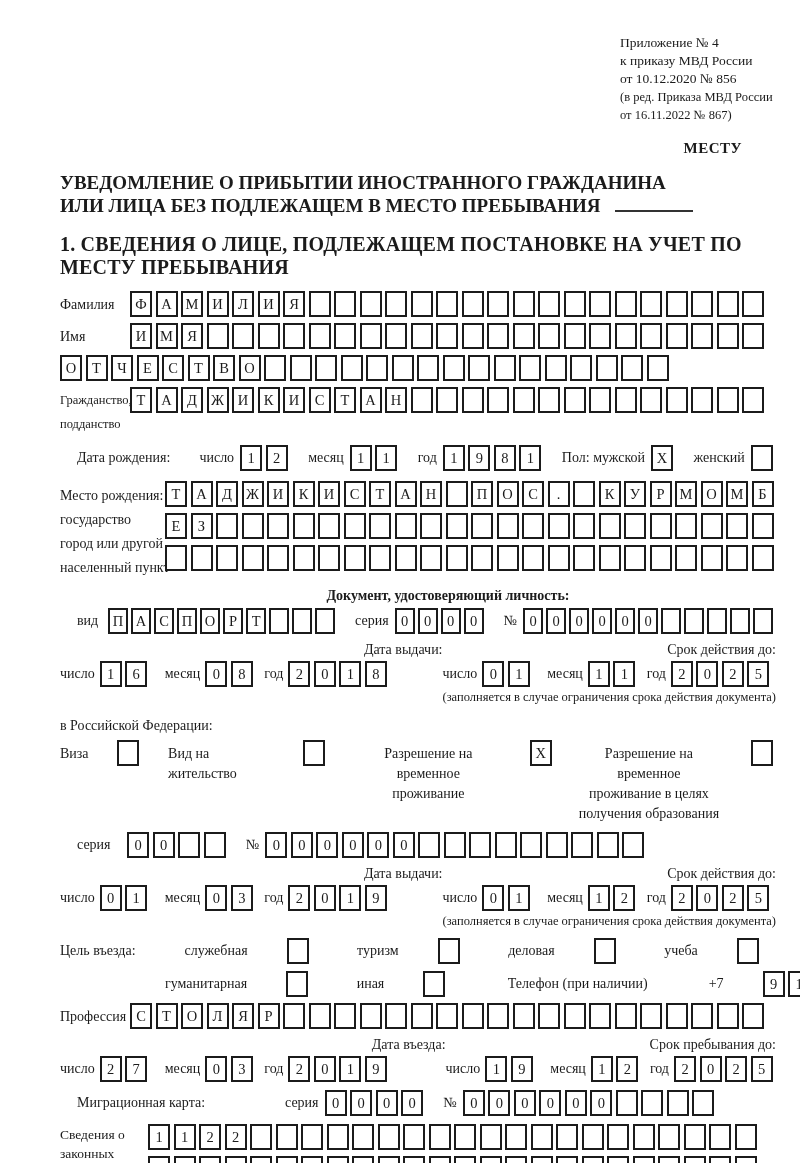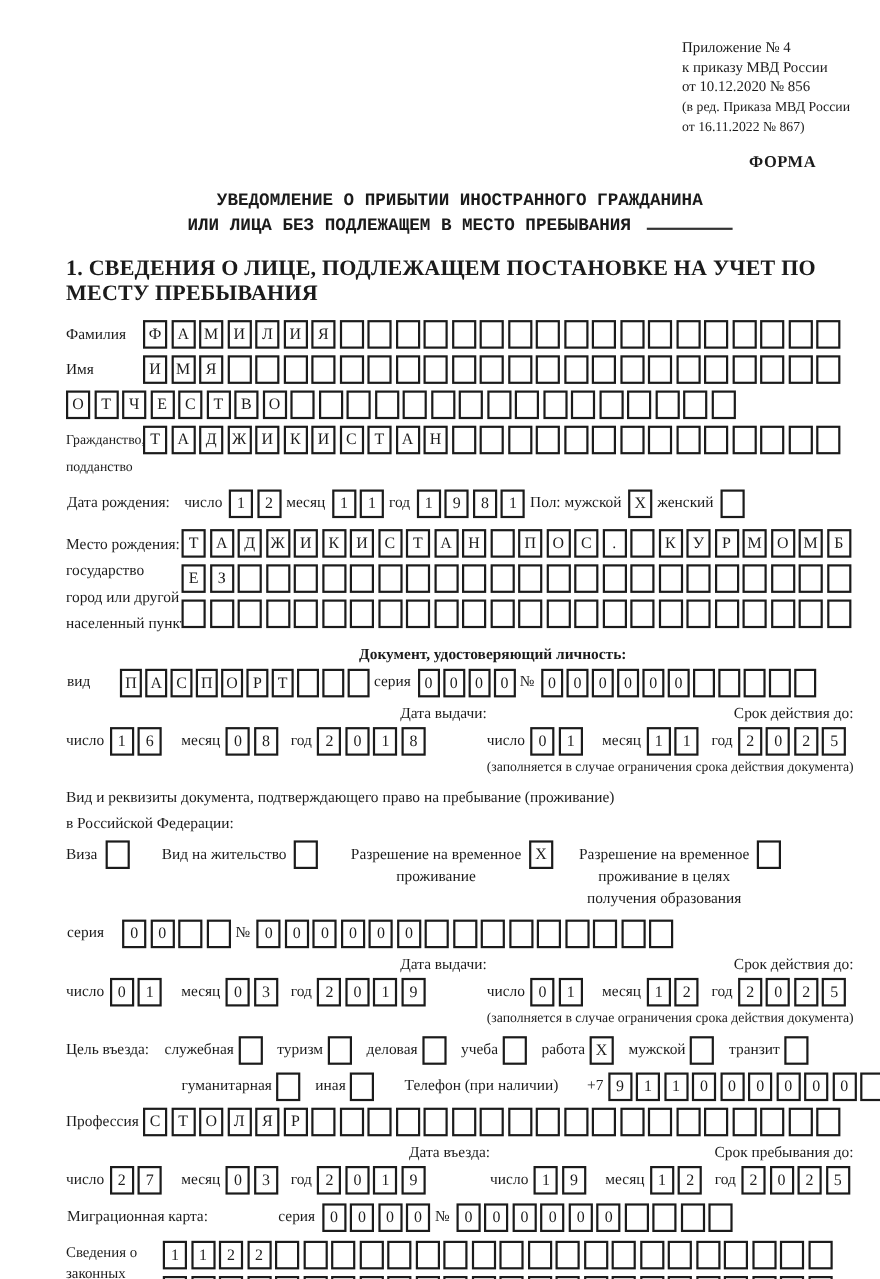--- a/index.html
+++ b/index.html
@@ -12,81 +12,81 @@
     overflow: hidden;
   }
   .page { padding: 34px 24px 10px 60px; }
 
   
   .ref { margin-left: 560px; line-height: 18px; font-size: 13.5px; }
   .ref .small { font-size: 12.5px; }
   .forma { text-align: right; font-weight: bold; font-size: 15px; margin: 16px 34px 0 0; letter-spacing: .5px; }
 
   
-  .title { text-align: center; font-weight: bold; font-size: 16px; line-height: 23px; margin-top: 14px; font-family: Liberation Mono, monospace; }
+  .title { text-align: left; font-weight: bold; font-size: 19px; line-height: 23px; margin-top: 14px; }
   .uline { display: inline-block; width: 78px; border-bottom: 2px solid #333; margin-left: 14px; height: 14px; }
   .sect { font-weight: bold; font-size: 20px; margin-top: 16px; letter-spacing: .2px; }
 
   
   .frow { display: flex; align-items: flex-start; margin-top: 6px; }
   .lb { flex: none; line-height: 17px; padding-top: 5px; white-space: nowrap; overflow: visible; }
   .lb .sub { margin-top: 7px; }
   .cells { display: inline-flex; flex: none; }
   .cell {
     display: inline-flex; align-items: center; justify-content: center;
     width: 22px; height: 26px; flex: none;
     border: 2px solid #1b1b1b; margin-right: 3.5px;
     font-size: 14.5px; background: #fff;
   }
   .tight .cell { width: 20px; margin-right: 3px; }
   .rows > .cells { display: flex; margin-bottom: 6px; }
   .rows > .cells:last-child { margin-bottom: 0; }
 
   .inline { display: flex; align-items: center; }
-  .inline .t { margin: 0 6px 0 1px; white-space: nowrap; }
+  .inline .t { margin: 0 6px 0 17px; white-space: nowrap; }
   .gap8 { margin-left: 8px; } .gap14 { margin-left: 14px; }
 
   .doc-head { text-align: center; font-weight: bold; margin: 8px 40px 0 100px; font-size: 14px; }
 
   
   .dates { display: flex; margin-top: 8px; }
   .dcol { }
   .dcol.left { width: 390px; }
   .dcol.right { flex: 1; }
   .dhead { text-align: right; margin-bottom: 3px; }
   .dline { display: flex; align-items: center; }
   .dline .t { margin-right: 5px; white-space: nowrap; }
   .note { font-size: 12.5px; text-align: right; margin-top: 3px; white-space: nowrap; }
 
   .intro { margin-top: 9px; line-height: 24px; }
 
   .permits { display: flex; align-items: flex-start; margin-top: 2px; }
-  .p-item { display: flex; align-items: flex-start; }
+  .p-item { display: flex; align-items: flex-start; gap: 21px; }
   .p-item .txt { line-height: 20px; padding-top: 4px; }
   .p-item .txt.ctr { text-align: center; }
   .p-item .cells { margin-left: 7px; }
 
-  .purpose { display: flex; align-items: center; margin-top: 9px; flex-wrap: nowrap; }
+  .purpose { display: flex; align-items: center; margin-top: 9px; flex-wrap: nowrap; gap: 35px; }
   .purpose .t { margin: 0 4px 0 10px; white-space: nowrap; }
   .purpose .t:first-child { margin-left: 0; }
 </style>
 </head>
 <body>
 
 <div class="page">
 
   <div class="ref">
     <div>Приложение № 4</div>
     <div>к приказу МВД России</div>
     <div>от 10.12.2020 № 856</div>
     <div class="small">(в ред. Приказа МВД России</div>
     <div class="small">от 16.11.2022 № 867)</div>
   </div>
 
-  <div class="forma">ФОРМА</div>
+  <div class="forma">МЕСТУ</div>
 
   <div class="title">
     <div>УВЕДОМЛЕНИЕ О ПРИБЫТИИ ИНОСТРАННОГО ГРАЖДАНИНА</div>
     <div><span>ИЛИ ЛИЦА БЕЗ ПОДЛЕЖАЩЕМ В МЕСТО ПРЕБЫВАНИЯ</span><span class="uline"></span></div>
   </div>
 
   <div class="sect">1. СВЕДЕНИЯ О ЛИЦЕ, ПОДЛЕЖАЩЕМ ПОСТАНОВКЕ НА УЧЕТ ПО МЕСТУ ПРЕБЫВАНИЯ</div>
 
   <div class="frow" style="margin-top:12px">
     <div class="lb" style="width:70px">Фамилия</div>
@@ -412,21 +412,20 @@
             <span class="cell">0</span>
             <span class="cell">2</span>
             <span class="cell">5</span>
           </span>
       </div>
       <div class="note">(заполняется в случае ограничения срока действия документа)</div>
     </div>
   </div>
 
   <div class="intro">
-    <div>Вид и реквизиты документа, подтверждающего право на пребывание (проживание)</div>
     <div>в Российской Федерации:</div>
   </div>
 
   <div class="permits">
     <span class="p-item">
       <span class="txt">Виза</span>
       <span class="cells">
           <span class="cell"></span>
         </span>
     </span>

